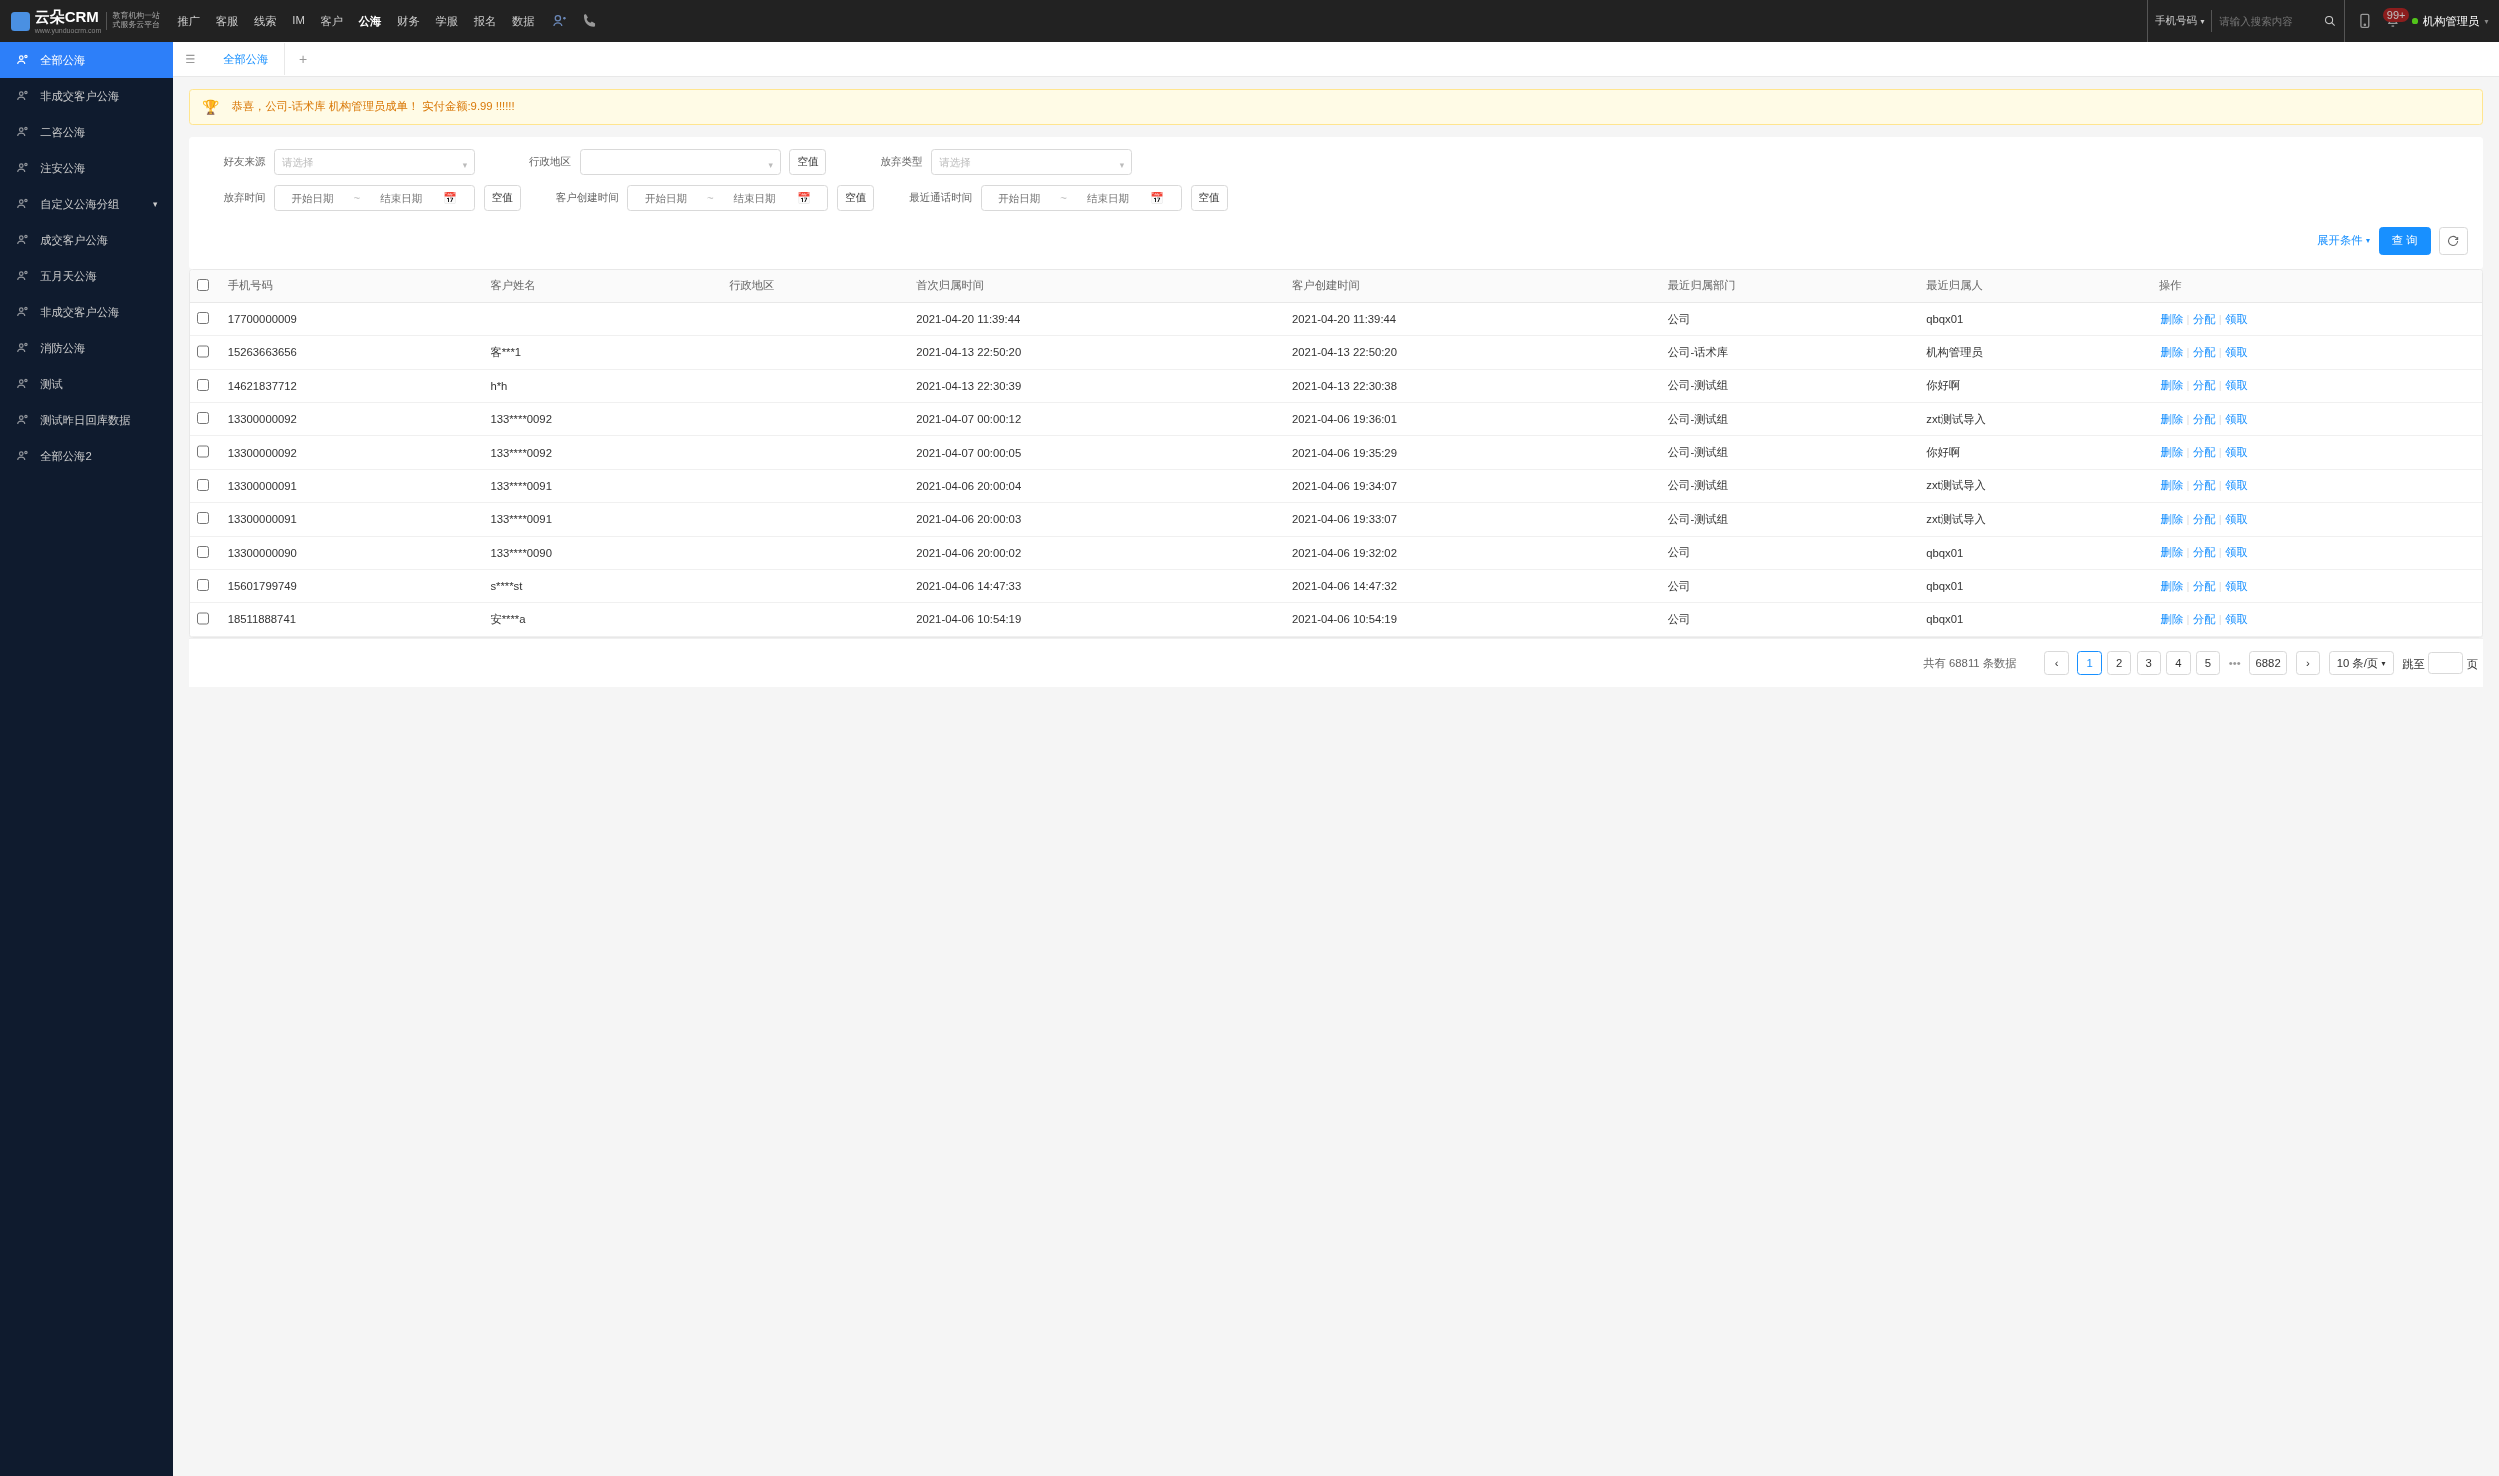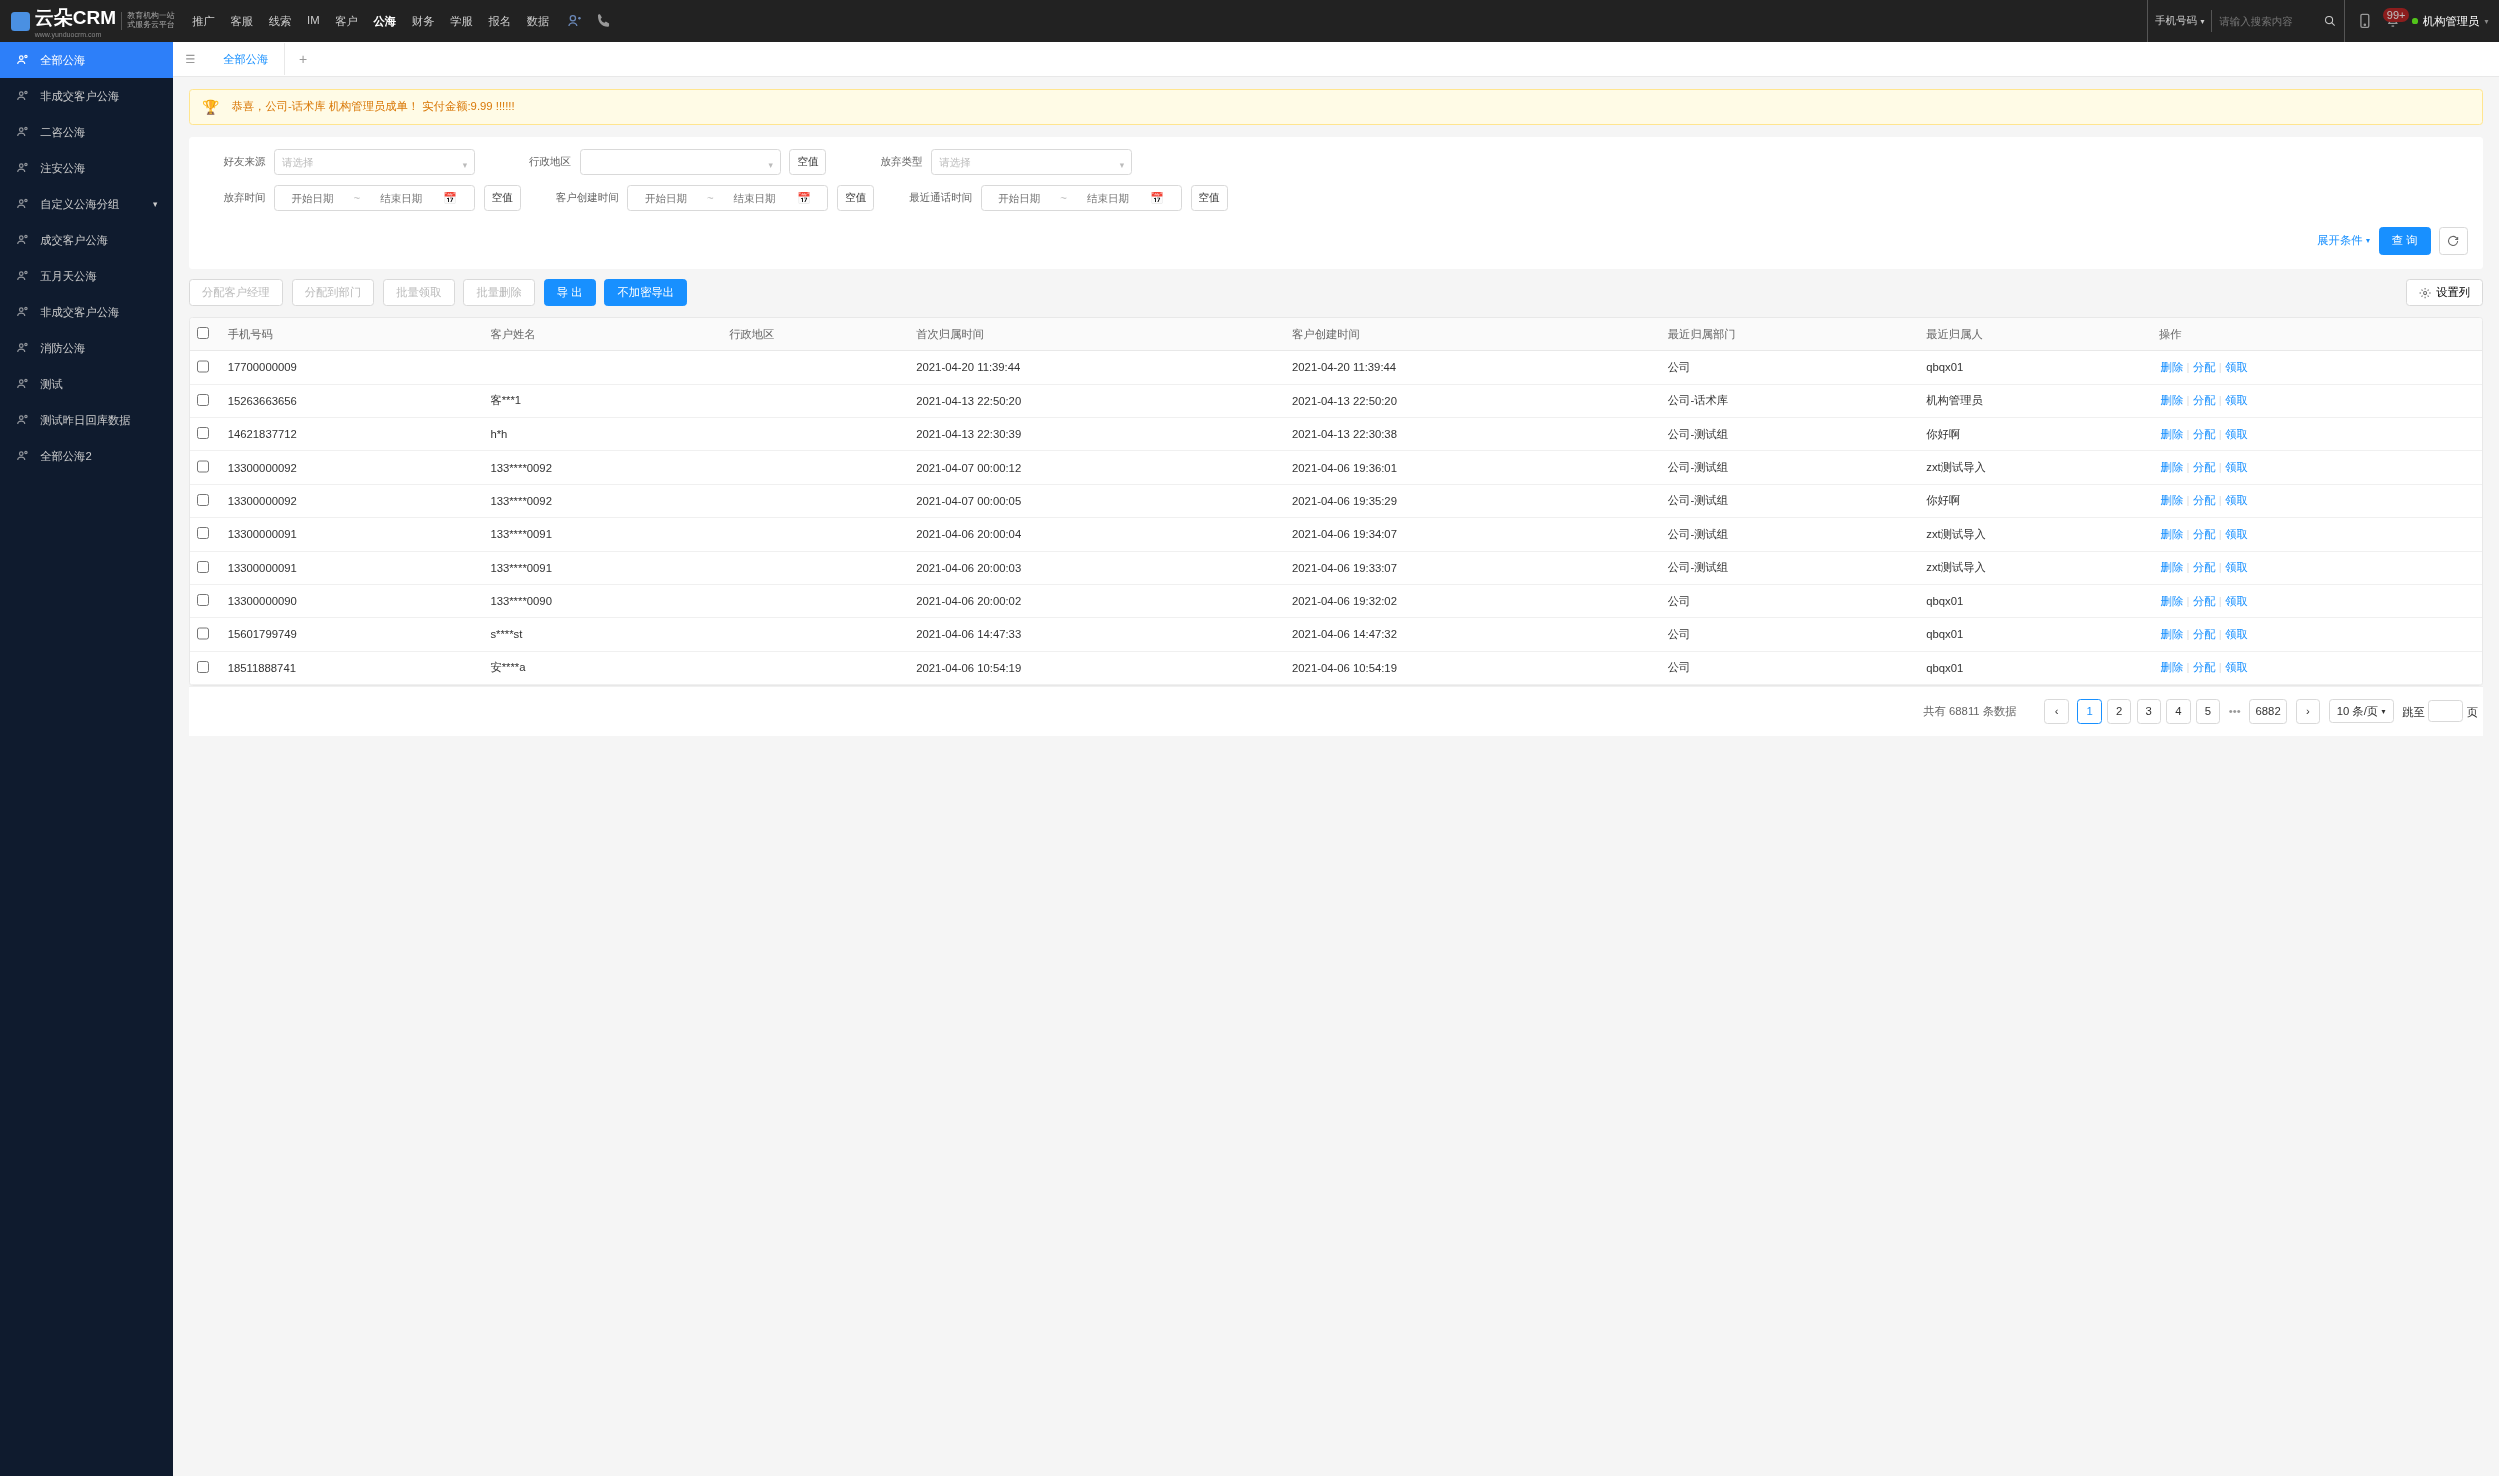--- a/index.html
+++ b/index.html
@@ -1,20 +1,20 @@
 <!DOCTYPE html>
 <html style="font-size:14px"><head>
 <meta charset="utf-8">
 <style>
 * { margin:0; padding:0; box-sizing:border-box; font-family:-apple-system,"PingFang SC","Microsoft YaHei",sans-serif; }
 body { background:#f5f5f5; font-size:11.3px; color:#333; }
 .header { background:#222; height:42px; display:flex; align-items:center; padding:0 10.5px; color:#fff; }
 .logo { display:flex; align-items:center; gap:5.2px; margin-right:17.5px; }
 .logo-icon { width:19px; height:19px; background:#4a90e2; border-radius:3.5px; }
-.logo-text { font-size:19px; font-weight:600; }
+.logo-text { font-size:15px; font-weight:600; }
 .logo-sub { font-size:7.9px; line-height:1.1; color:#aaa; border-left:0.9px solid #555; padding-left:5.2px; }
 .nav { display:flex; gap:15.7px; }
 .nav a { color:#ccc; text-decoration:none; cursor:pointer; padding:12.2px 0; }
 .nav a.active { color:#fff; font-weight:600; }
 .header-icons { display:flex; align-items:center; gap:14px; margin-left:17.5px; }
 .header-icon { width:15.7px; height:15.7px; opacity:.7; cursor:pointer; }
 .header-right { margin-left:auto; display:flex; align-items:center; gap:12.2px; }
 .search-group { display:flex; align-items:center; border:0.9px solid #555; border-radius:3.5px; overflow:hidden; }
 .search-select { background:#222; color:#ccc; padding:4.4px 7px; border-right:0.9px solid #555; font-size:10.5px; display:flex; align-items:center; gap:3.5px; cursor:pointer; }
 .search-input { background:#222; border:none; color:#fff; padding:21px 7px; width:105px; font-size:10.5px; }
@@ -354,37 +354,20 @@
             </span>
           <button class="btn btn-primary">查 询</button>
           <button class="btn btn-refresh">
               <svg width="12.2" height="12.2" viewBox="0 0 24 24" fill="none" stroke="#666" stroke-width="2">
                 <path d="M21 12a9 9 0 11-3-7l3 3M21 4v5h-5"></path>
               </svg>
             </button>
         </div>
       </div>
 
-      <div class="toolbar">
-        <button class="btn" disabled="">分配客户经理</button>
-        <button class="btn" disabled="">分配到部门</button>
-        <button class="btn" disabled="">批量领取</button>
-        <button class="btn" disabled="">批量删除</button>
-        <button class="btn btn-primary">导 出</button>
-        <button class="btn btn-primary">不加密导出</button>
-        <div class="toolbar-right">
-          <button class="btn btn-gear">
-              <svg width="12.2" height="12.2" viewBox="0 0 24 24" fill="none" stroke="#666" stroke-width="2">
-                <circle cx="12" cy="12" r="3"></circle>
-                <path d="M12 2v3M12 19v3M4 12H1M23 12h-3M5 5l2 2M17 17l2 2M5 19l2-2M17 7l2-2"></path>
-              </svg>
-              <span>设置列</span>
-            </button>
-        </div>
-      </div>
 
       <div class="table-wrap">
         <table>
           <thead>
               <tr id="thead-row">
                 <th style="width:31px"><input type="checkbox" class="chk" style=""></th>
                 <th>手机号码</th>
                 <th>客户姓名</th>
                 <th>行政地区</th>
                 <th>首次归属时间</th>

